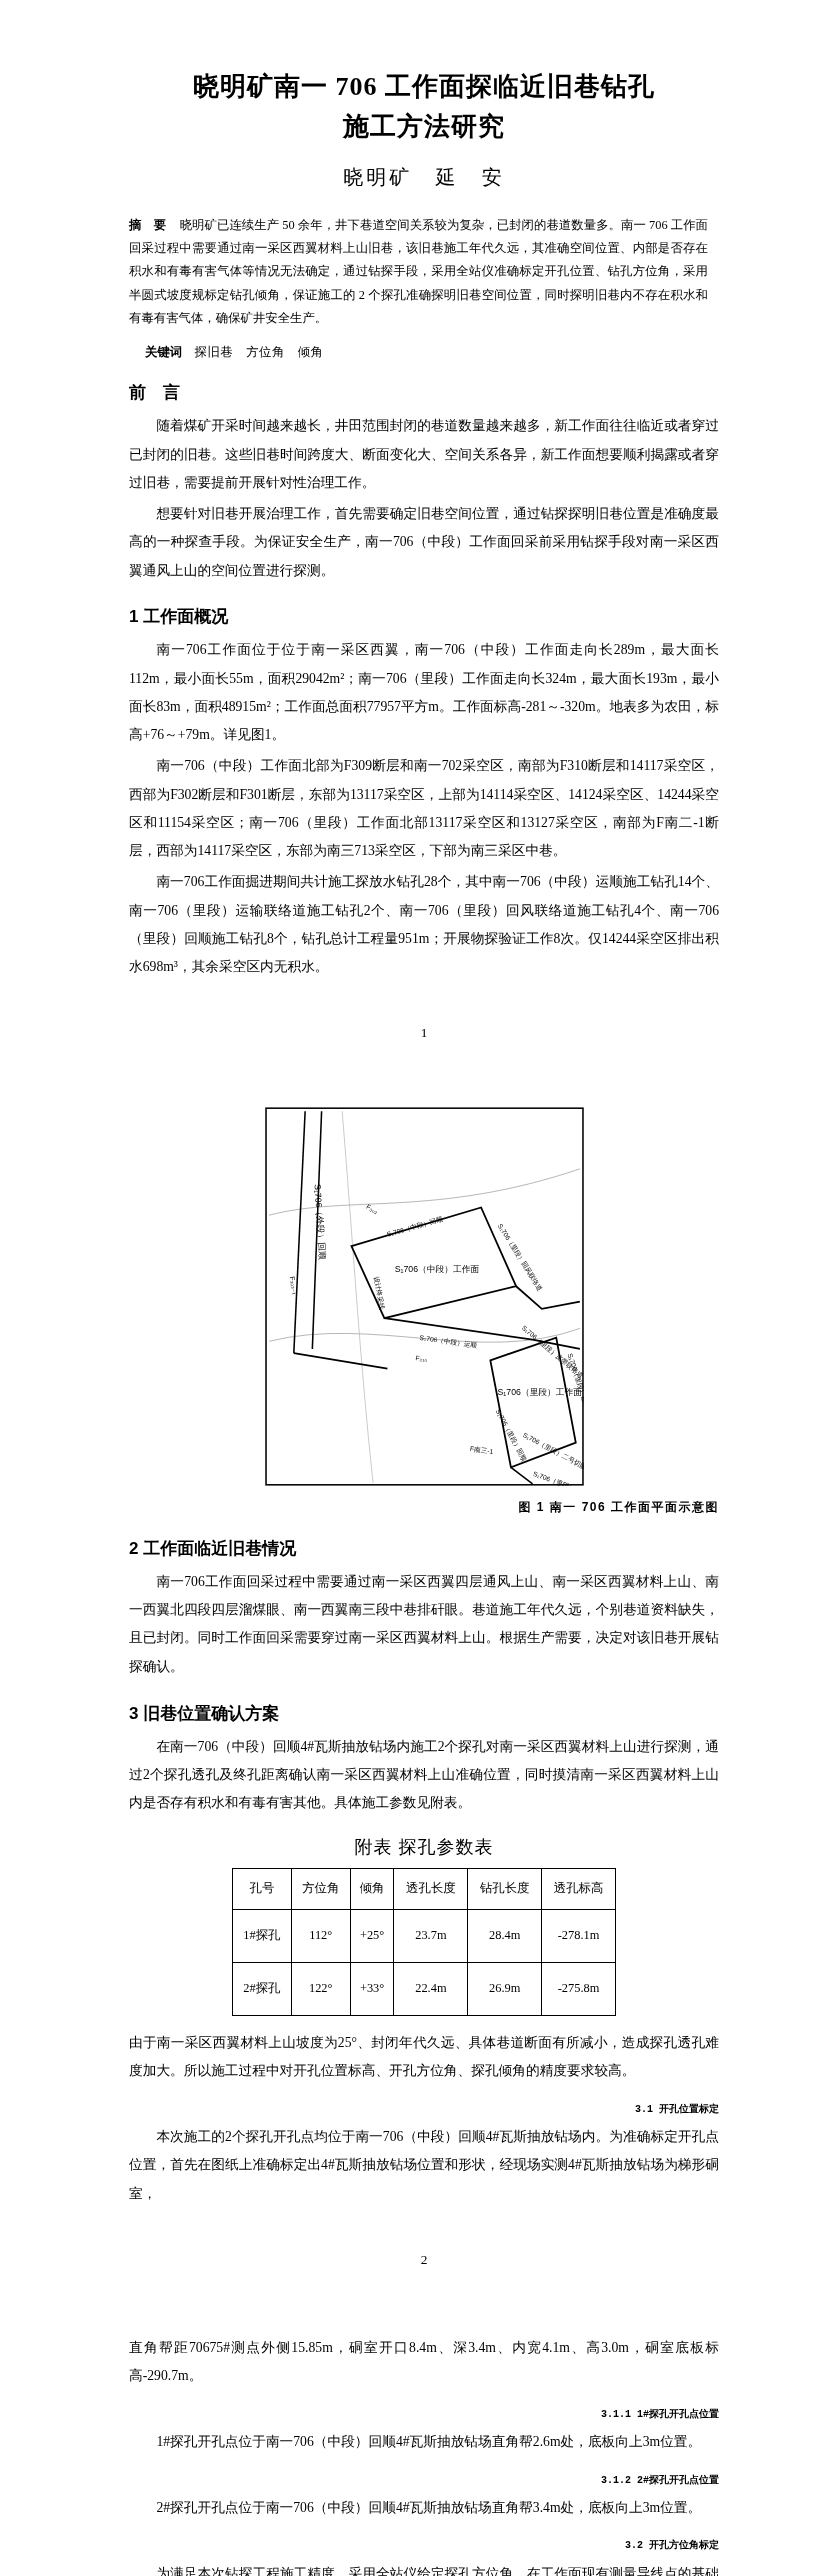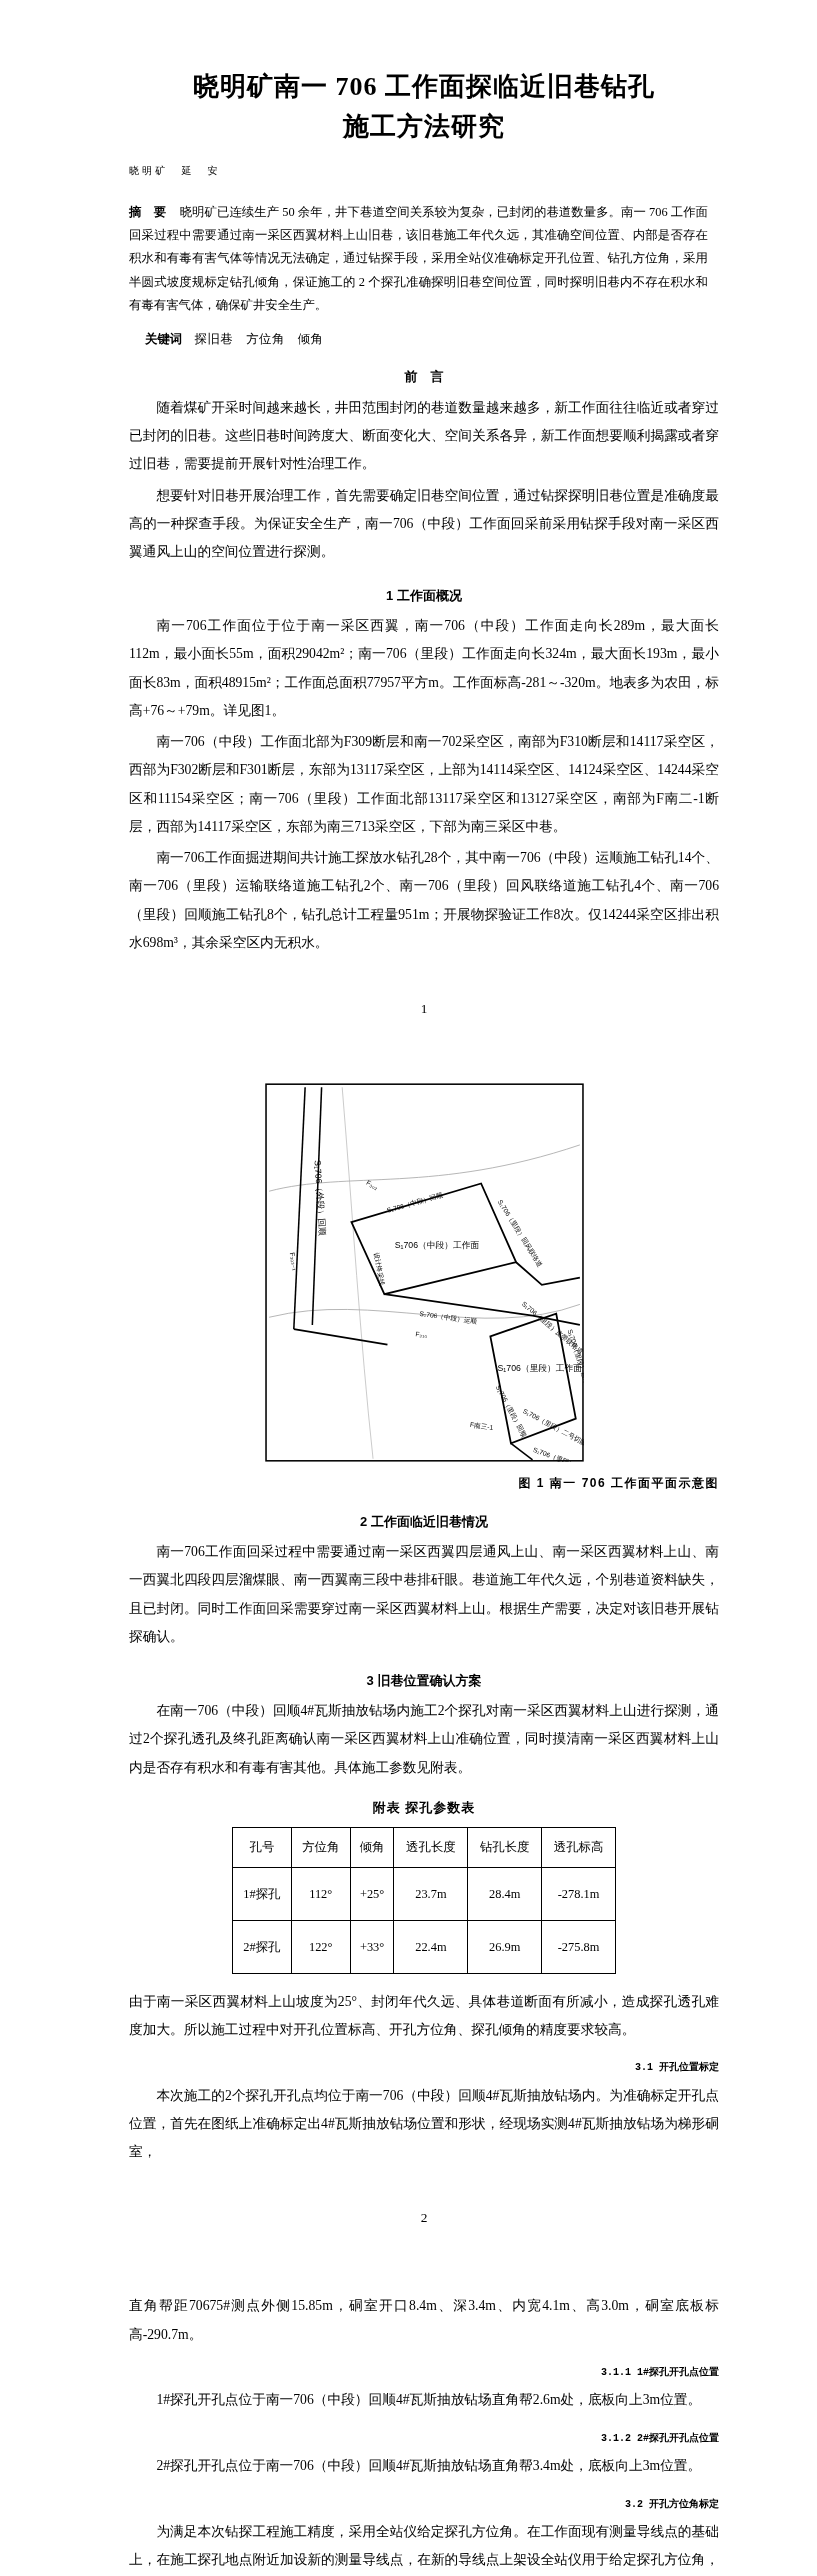--- a/index.html
+++ b/index.html
@@ -1,33 +1,33 @@
 <!DOCTYPE html>
 <html lang="zh" style="font-size:8.2px"><head>
 <meta charset="utf-8">
 <style>
   html,body{margin:0;padding:0;background:#ffffff;color:#000;}
   body{width:818px;min-height:4054px;font-family:"Liberation Serif","DejaVu Serif",serif;}
   .content{width:590px;margin-left:129px;padding-top:50px;}
   .doc-title{font-family:"Liberation Serif","DejaVu Serif",serif;font-weight:bold;font-size:26px;line-height:1.52;text-align:center;letter-spacing:1px;}
-  .author-line{font-size:10px;margin-top:5px;letter-spacing:3.1px;}
+  .author-line{text-align:center;font-size:20px;margin-top:5px;letter-spacing:3.1px;}
   .abstract{font-size:12.4px;line-height:1.88;text-align:justify;margin:23px 11px 0 0;}
   .abstract .lab{font-family:"Liberation Sans","DejaVu Sans",sans-serif;font-weight:bold;margin-right:13.4px;}
   .keywords{font-size:12.4px;margin:13.4px 0 0 0;}
   .keywords .lab{font-family:"Liberation Sans","DejaVu Sans",sans-serif;font-weight:bold;margin-right:12.4px;margin-left:16px;}
   .keywords .kw{letter-spacing:0.5px;word-spacing:9.3px;}
-  h2.sec{font-family:"Liberation Sans","DejaVu Sans",sans-serif;font-size:13px;font-weight:bold;margin:20.6px 0 7.2px 0;line-height:1.4;text-align:center;}
+  h2.sec{font-family:"Liberation Sans","DejaVu Sans",sans-serif;font-size:17px;font-weight:bold;margin:20.6px 0 7.2px 0;line-height:1.4;}
   h3.sub{font-family:Liberation Mono, monospace;font-size:10px;font-weight:bold;margin:17.5px 0 6.2px 0;line-height:1.4;text-align:right;}
   p.body-p{font-size:13.7px;line-height:2.06;text-align:justify;text-indent:2em;margin:3.1px 0;}
   p.noindent{text-indent:0;}
   .page-number{text-align:center;font-size:13.4px;margin:44px 0 66px 0;}
   .fig-wrap{text-align:center;margin:24px 0 9.3px 0;}
   .fig-frame{display:inline-block;}
   .fig-caption{text-align:right;font-family:"Liberation Sans","DejaVu Sans",sans-serif;font-weight:bold;font-size:12px;margin:11.3px 0 5.2px 0;letter-spacing:1.5px;}
-  .tbl-caption{text-align:center;font-family:"Liberation Sans","DejaVu Sans",sans-serif;font-weight:bold;font-size:13px;margin:17.5px 0 9.3px 0;letter-spacing:1px;}
+  .tbl-caption{text-align:center;font-family:"Liberation Sans","DejaVu Sans",sans-serif;font-weight:normal;font-size:18px;margin:17.5px 0 9.3px 0;letter-spacing:1px;}
   table.params{border-collapse:collapse;margin:0 auto 13.4px auto;width:384px;}
   table.params th,table.params td{border:1px solid #000;text-align:center;font-size:12.4px;font-weight:normal;padding:17.5px 5.2px;font-family:"Liberation Serif","DejaVu Serif",serif;}
   table.params thead th{padding:11.3px 5.2px;}
   svg text{font-family:"Liberation Sans","DejaVu Sans",sans-serif;fill:#000;}
   .svg-lbl{font-size:17px;}
   .svg-sm{font-size:13px;}
 </style>
 </head>
 <body>
 

